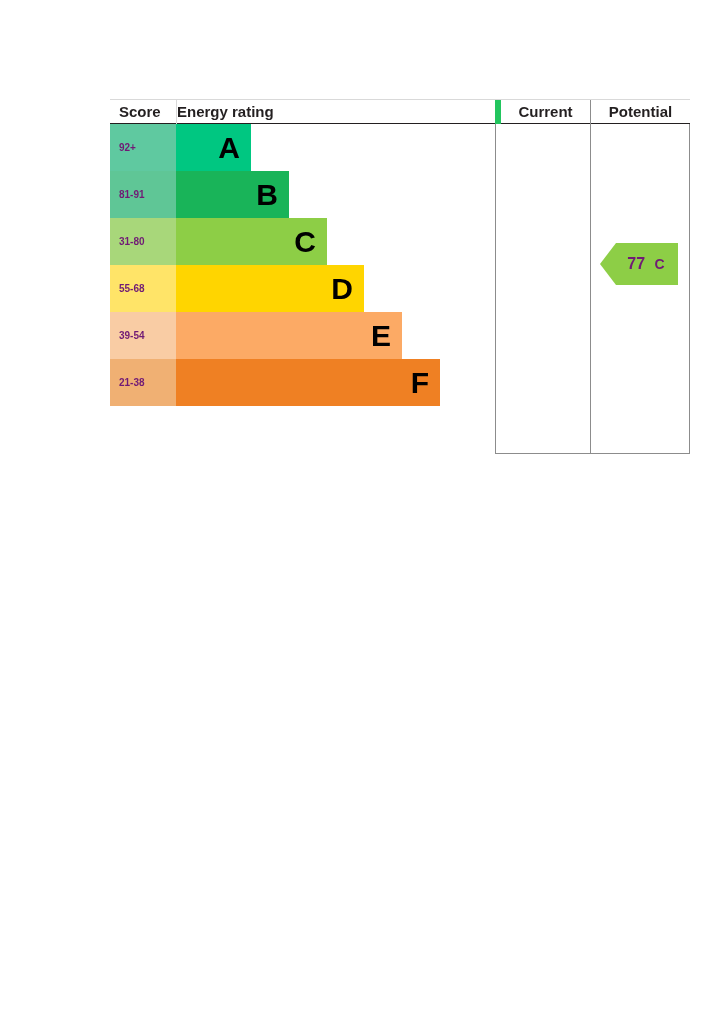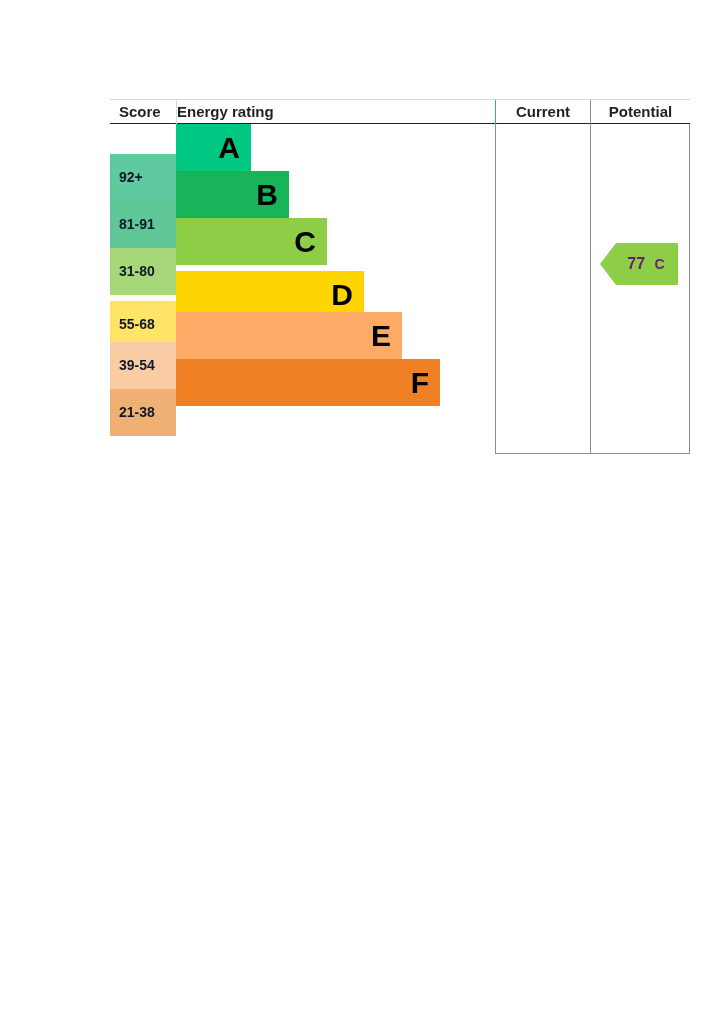--- a/index.html
+++ b/index.html
@@ -45,21 +45,21 @@
     font-size: 15px;
     font-weight: bold;
     color: #231f20;
     box-sizing: border-box;
     white-space: nowrap;
   }
   .hdr-score     { left: 0px;   width: 66px;  padding-left: 9px; }
   .hdr-rating    { left: 66px;  width: 319px; 
                    border-left: 1px solid #d9d9d9; }
   .hdr-current   { left: 385px; width: 95px;  text-align: center;
-                   border-left: 1px solid #22c55e; }
+                   border-left: 6px solid #22c55e; }
   .hdr-potential { left: 480px; width: 100px; text-align: center;
                    border-left: 1px solid #8c8c8c; }
 
   
   .epc-body {
     position: absolute;
     left: 0;
     top: 25px;
     width: 580px;
     height: 330px;
@@ -94,25 +94,24 @@
   }
   .score-cell {
     position: absolute;
     left: 0;
     top: 0;
     width: 66px;
     height: 47px;
     line-height: 47px;
     padding-left: 9px;
     box-sizing: border-box;
-    font-size: 14px;
-    font-weight: bold;
-    color: #0f172a;
+    font-size: 10px;
+    font-weight: bold;
+    color: #701a75;
     white-space: nowrap;
-    margin-top: 30px;
   }
   .bar {
     position: absolute;
     left: 66px;
     top: 0;
     height: 47px;
     box-sizing: border-box;
     text-align: right;
     padding-right: 11px;
   }
@@ -192,21 +191,21 @@
       </div>
     </div>
 
     <div class="epc-row" style="top:94px;">
       <div class="score-cell" style="background:#a8d77a;">31-80</div>
       <div class="bar" style="width:151px;background:#8dce46;">
         <span class="bar-letter">C</span>
       </div>
     </div>
 
-    <div class="epc-row" style="top:147px;padding-left:29px;">
+    <div class="epc-row" style="top:141px;padding-left:29px;">
       <div class="score-cell" style="background:#ffe468;">55-68</div>
       <div class="bar" style="width:188px;background:#ffd500;">
         <span class="bar-letter">D</span>
       </div>
     </div>
 
     <div class="epc-row" style="top:188px;">
       <div class="score-cell" style="background:#f9cca4;">39-54</div>
       <div class="bar" style="width:226px;background:#fcaa65;">
         <span class="bar-letter">E</span>

